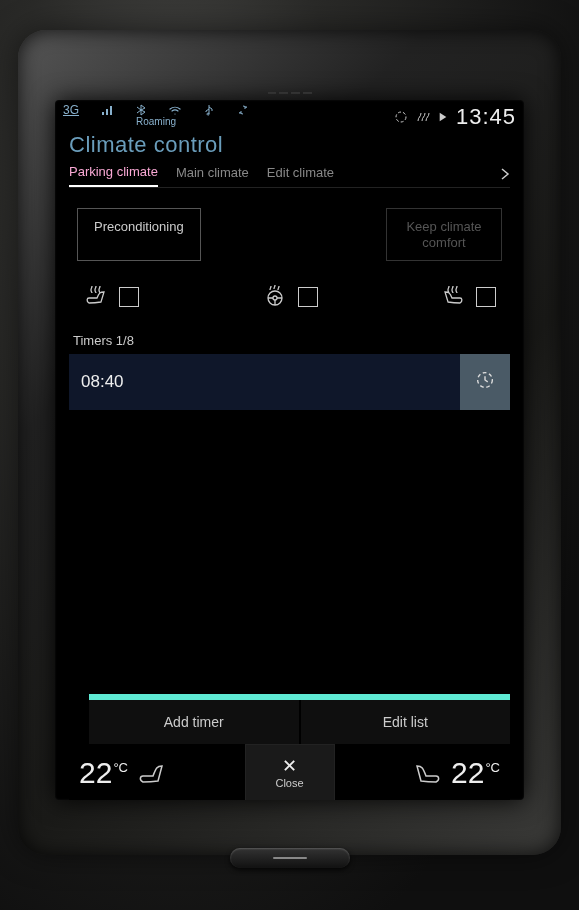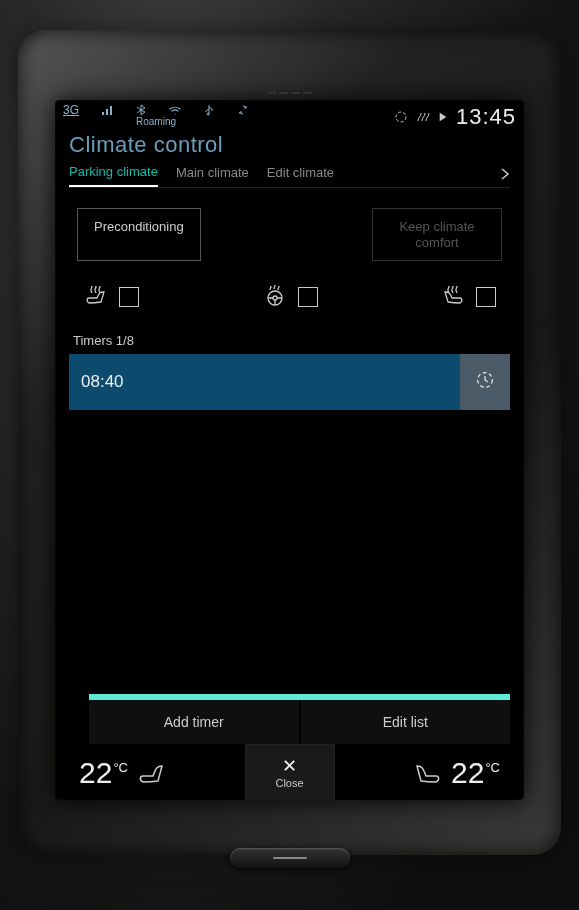--- a/index.html
+++ b/index.html
@@ -47,42 +47,42 @@
   .status-icons svg, .status-icons span.ic { width: 12px; height: 12px; }
   .status-right { margin-left: auto; display:flex; align-items:center; gap:8px; }
   .clock { font-size: 22px; color: #eee; font-weight: 300; letter-spacing: 1px;}
   .roaming { font-size: 10px; margin-top:1px;text-align:center;}
 
   
   .header { padding: 2px 14px 0 14px; }
   .title { font-size: 22px; font-weight: 300; color: #6a9dbb; letter-spacing: 0.5px;}
   .tabs { display: flex; align-items: center; gap: 18px; margin-top: 6px; font-size: 13px; position: relative;}
   .tab { color: #888; padding-bottom: 6px; }
-  .tab.active { color: #14b8a6; border-bottom: 2px solid #fff; }
+  .tab.active { color: #f9a8d4; border-bottom: 2px solid #fff; }
   .tabs-chevron { margin-left: auto; color:#ccc; font-size:16px;}
   .tabline { border-bottom:1px solid #222; margin: 0 14px; }
 
   
   .content { flex:1; padding: 20px 14px 0 14px; display:flex; flex-direction:column; }
   .btn-row { display:flex; gap: 40px; padding: 0 8px;}
   .pill-btn {
     border: 1px solid #555; padding: 10px 16px; font-size: 13px;
     color:#ccc; background:transparent; text-align:center;
   }
   .pill-btn.disabled { color:#555; border-color:#333;}
-  .pill-btn.keep { margin-left:auto; width:130px; line-height:1.2;}
+  .pill-btn.keep { margin-left:auto; width:116px; line-height:1.2;}
 
   .check-row { display:flex; justify-content:space-between; padding: 22px 14px 0 14px; }
   .check-item { display:flex; align-items:center; gap:10px;}
   .checkbox { width:20px; height:20px; border:1.5px solid #ccc; }
   .check-item svg { width:26px; height:24px; stroke:#ccc; fill:none; stroke-width:1.3;}
 
   .timers-label { font-size:13px; color:#ccc; margin-top:22px; padding:0 4px;}
   .timer-row {
-    display:flex; align-items:center; background:#0c4a6e;
+    display:flex; align-items:center; background:#0f172a;
     margin-top:6px; height:56px;
   }
   .timer-text { padding: 6px 12px; flex:1;}
   .timer-time { font-size:17px; color:#eee;}
   .timer-day { font-size:12px; color:#aaa; margin-top:2px;}
   .timer-icon {
     width:50px; height:56px; background:#4a5a66;
     display:flex; align-items:center; justify-content:center;
   }
   .timer-icon svg { width:22px; height:22px; stroke:#ddd; fill:none; stroke-width:1.5;}

